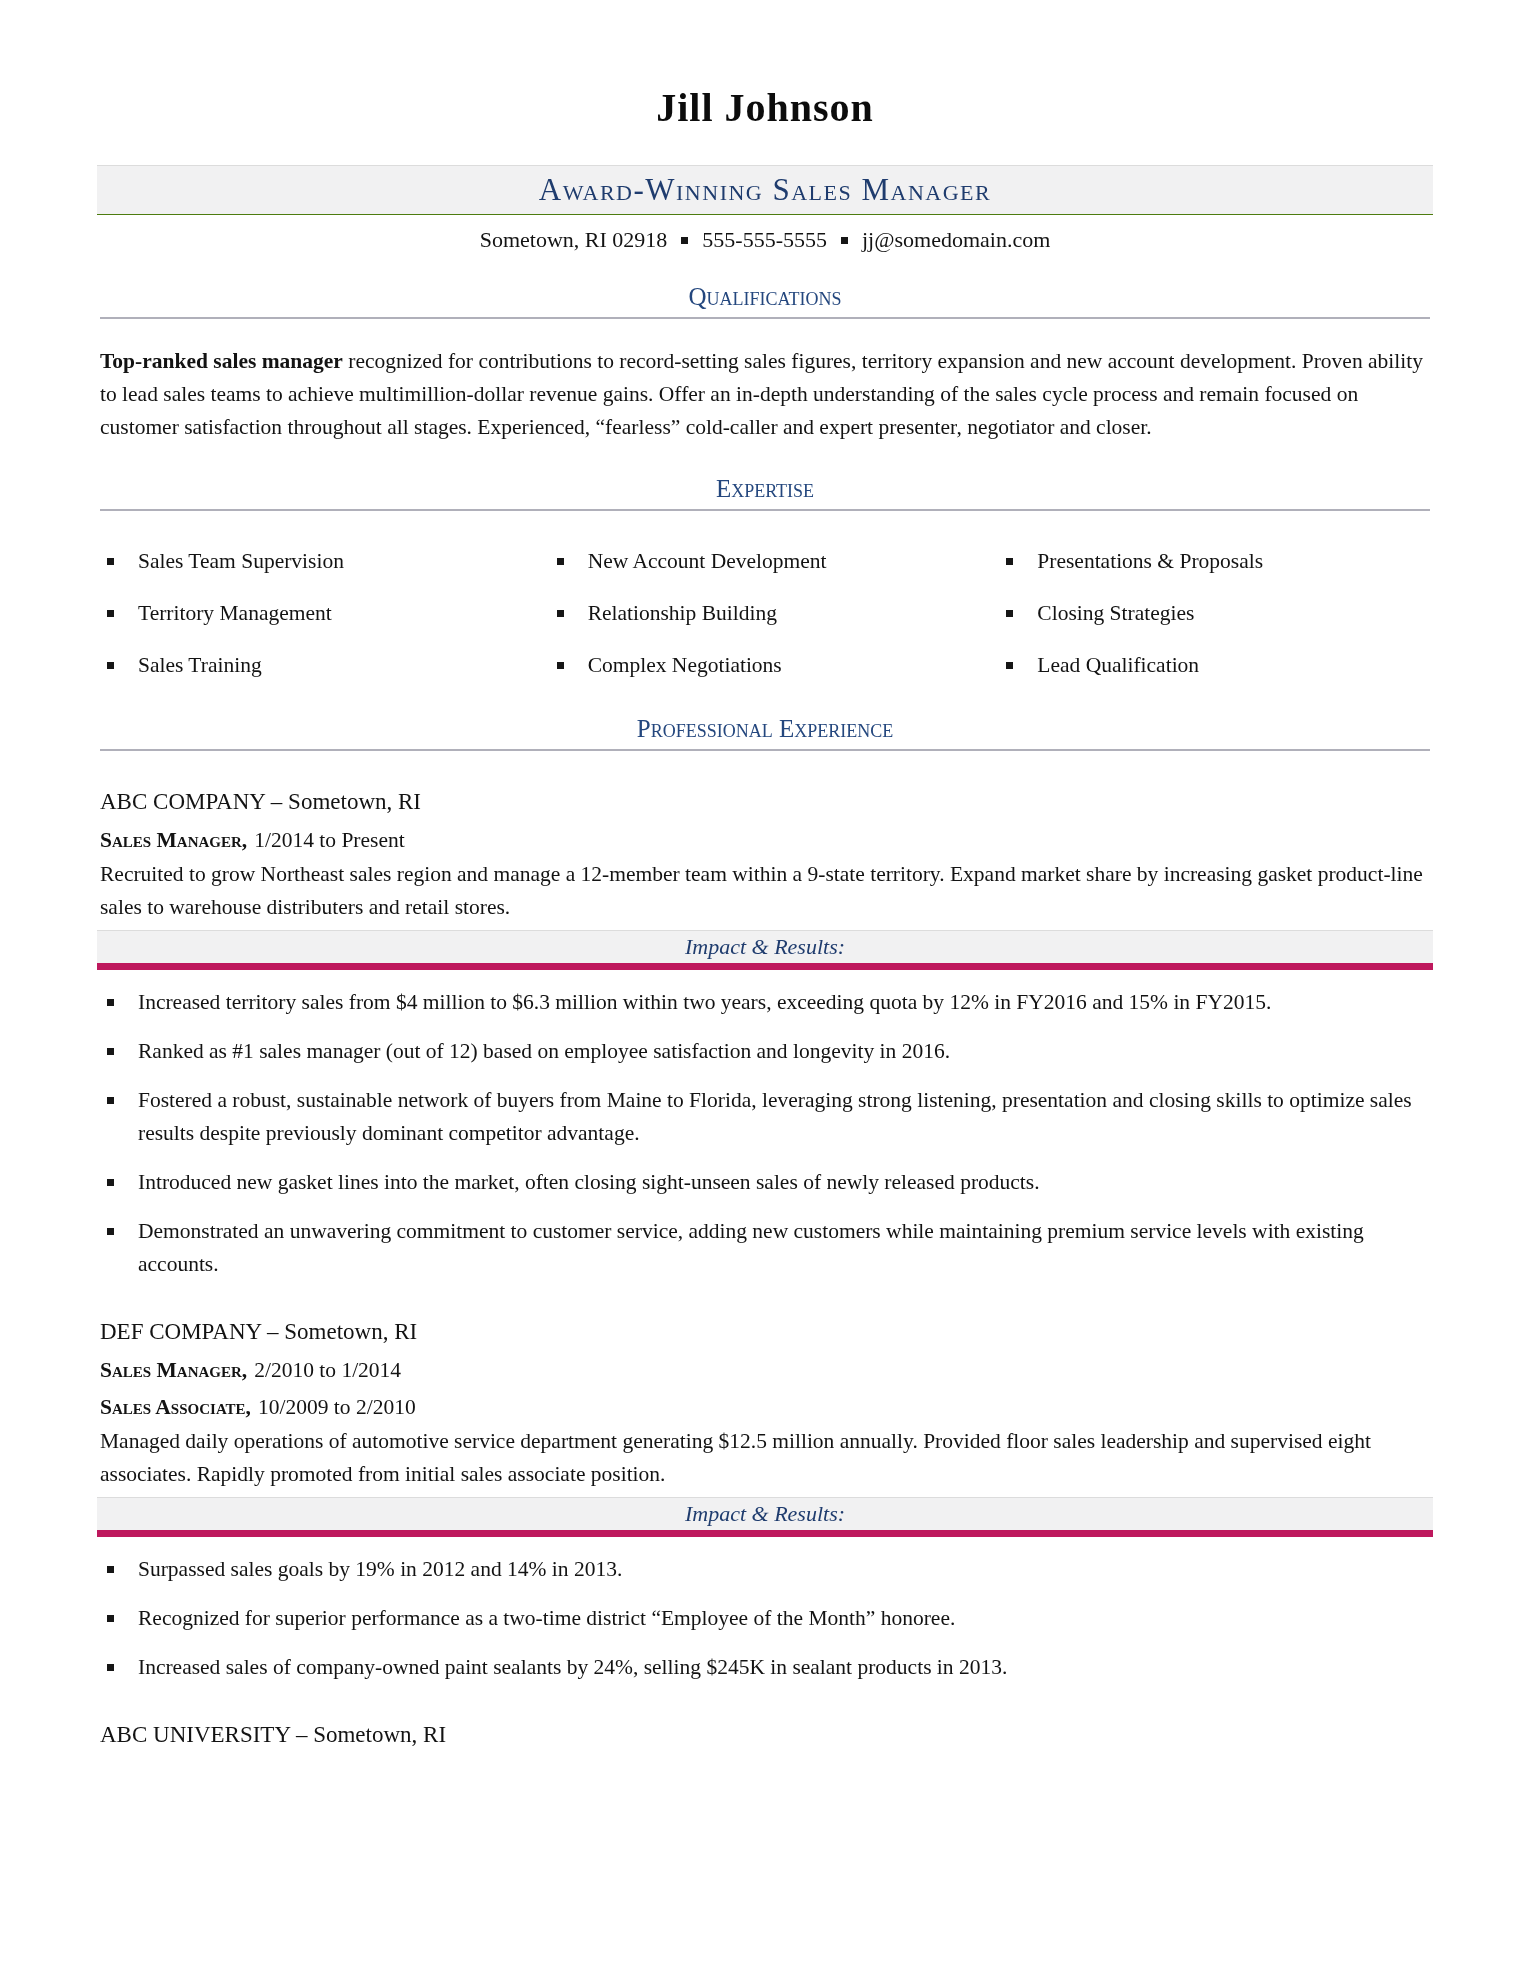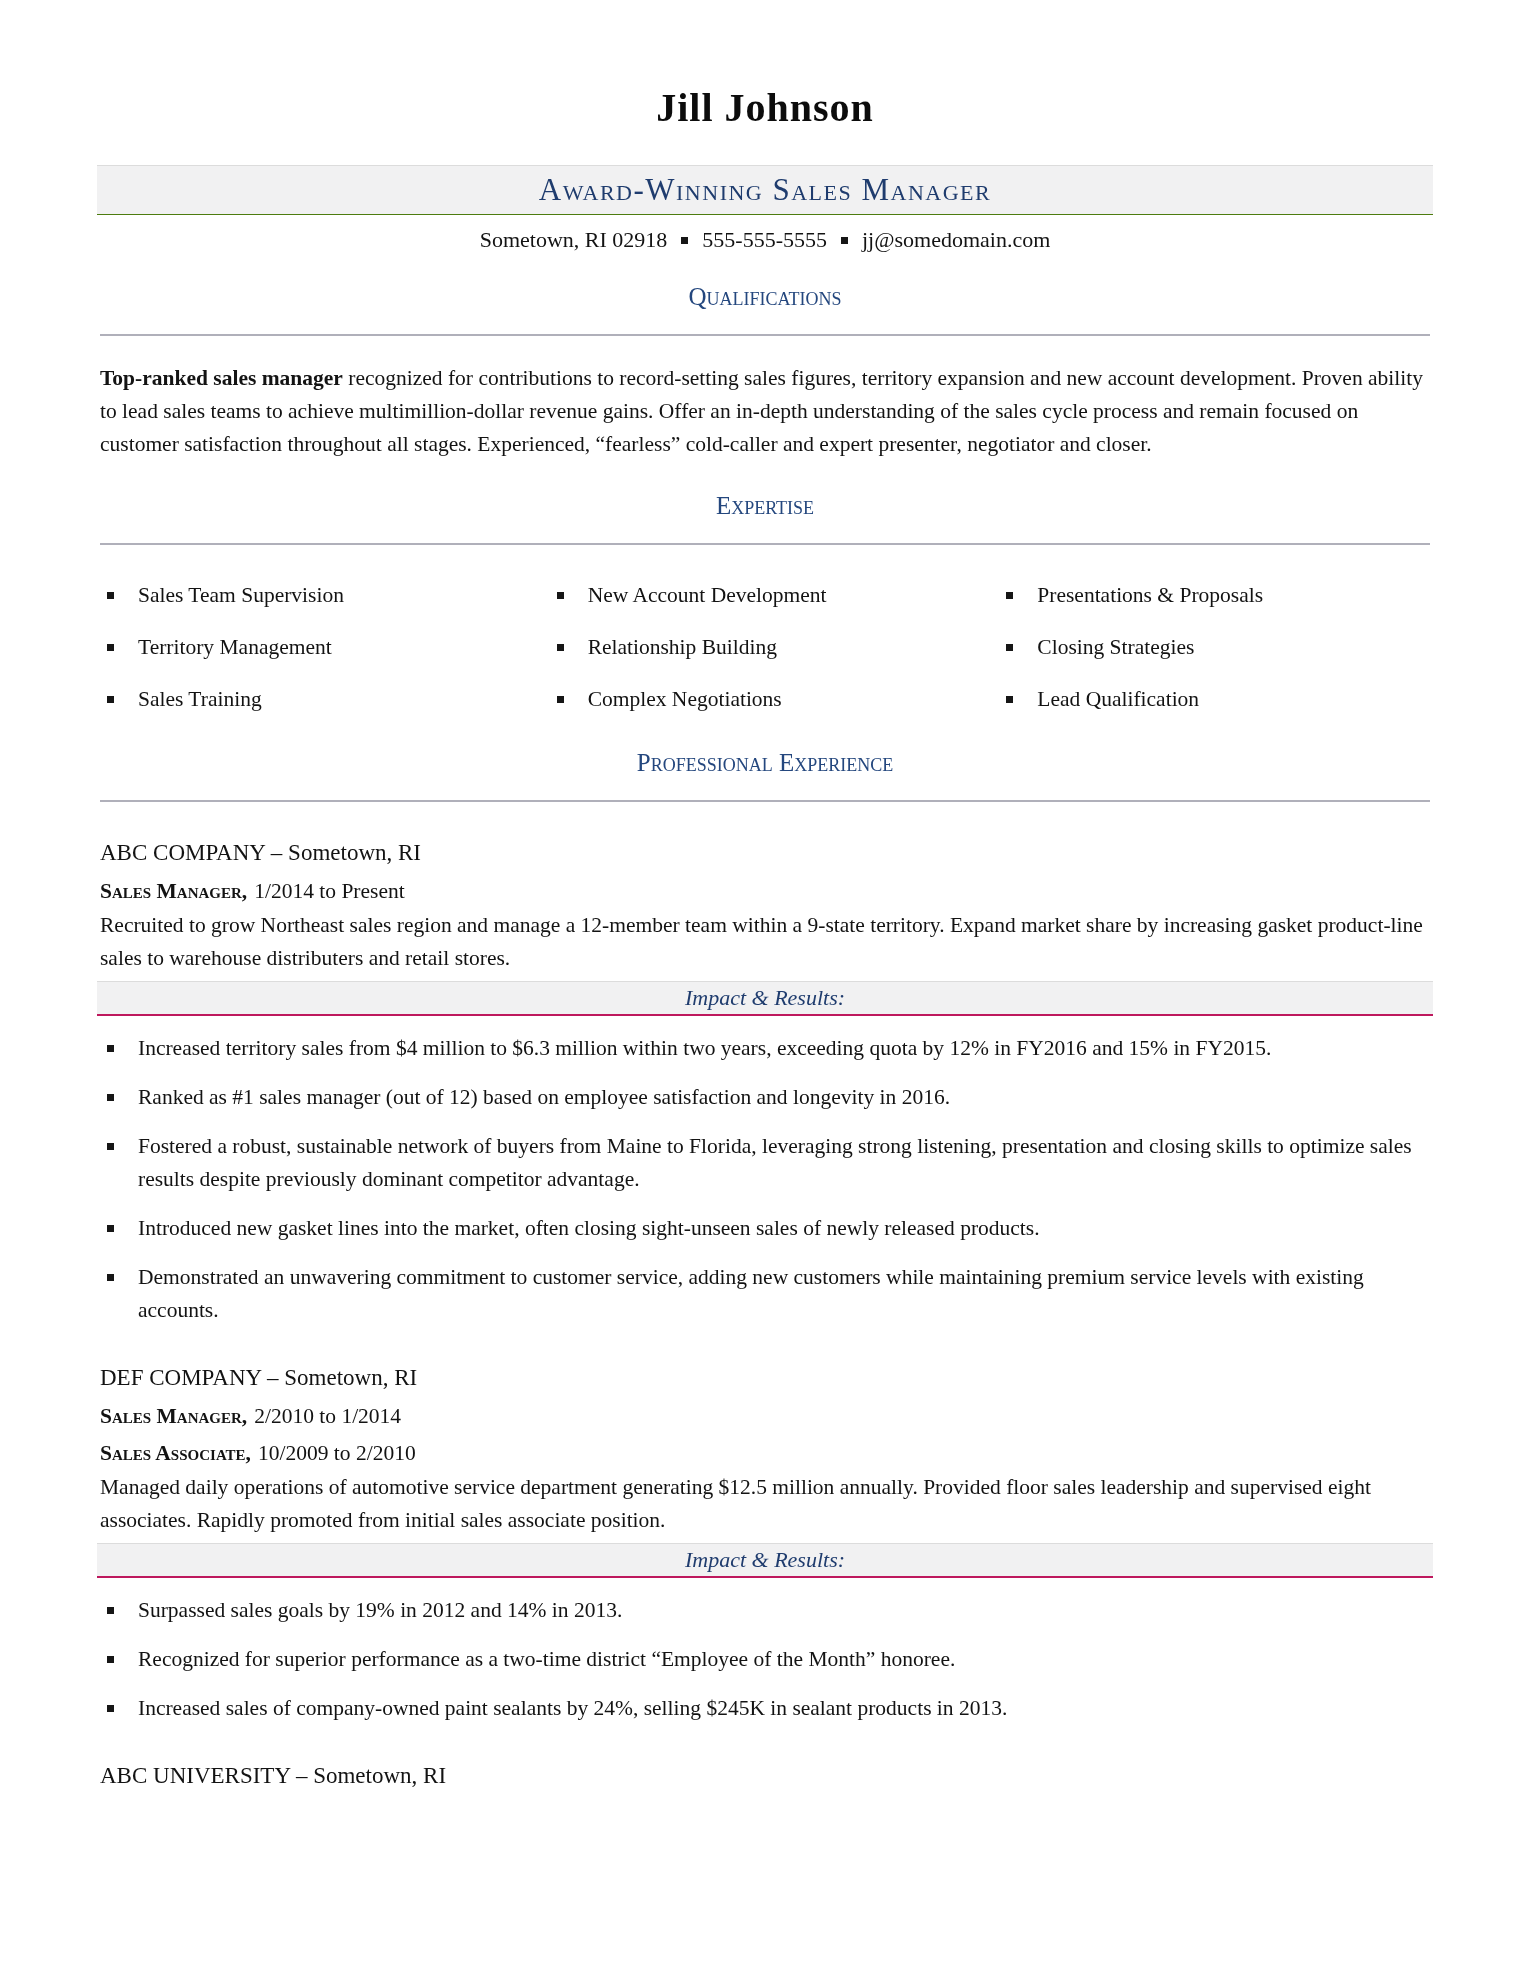--- a/index.html
+++ b/index.html
@@ -37,21 +37,21 @@
   }
   .sep {
     display:inline-block; width:7px; height:7px; background:#161616;
     margin:0 14px 3px; vertical-align:middle;
   }
   .sec-head {
     text-align:center;
     font-variant:small-caps;
     font-size:25px; line-height:30px;
     color:#24477e;
-    padding-bottom:22px;
+    padding-bottom:5px;
     border-bottom:2px solid #b0b0ba;
   }
   .body-par { margin:26px 0 0; font-size:21.5px; line-height:33px; }
   .body-par .lead { font-weight:bold; }
   .expertise-grid {
     margin-top:34px;
     display:grid; grid-template-columns:1fr 1fr 1fr;gap:19px;
   }
   .exp-item { display:flex; font-size:21.5px; line-height:33px; }
   .sq {
@@ -61,21 +61,21 @@
   }
   .company { margin-top:34px; font-size:23px; line-height:33px; }
   .role-line { margin-top:4px; font-size:21.5px; line-height:36px; }
   .role-title { font-weight:bold; font-variant:small-caps; margin-right:7px; }
   .job-summary { margin:0; font-size:21.5px; line-height:33px; }
   .impact-band {
     margin:6px -3px 0;
     height:32px;
     background:#f1f1f2;
     border-top:1px solid #dcdcdc;
-    border-bottom:2px solid #be185d;
+    border-bottom:7px solid #be185d;
     display:flex; align-items:center; justify-content:center;
   }
   .impact-band .t { font-style:italic; font-size:22px; color:#1f3c6e; }
   .bullets { margin:8px 0 0; padding:0; list-style:none; }
   .bullets li { display:flex; margin-top:16px; font-size:21.5px; line-height:33px; }
   .mt26 { margin-top:26px; }
   .mt30 { margin-top:30px; }
   .mt32 { margin-top:32px; }
 </style>
 </head>

